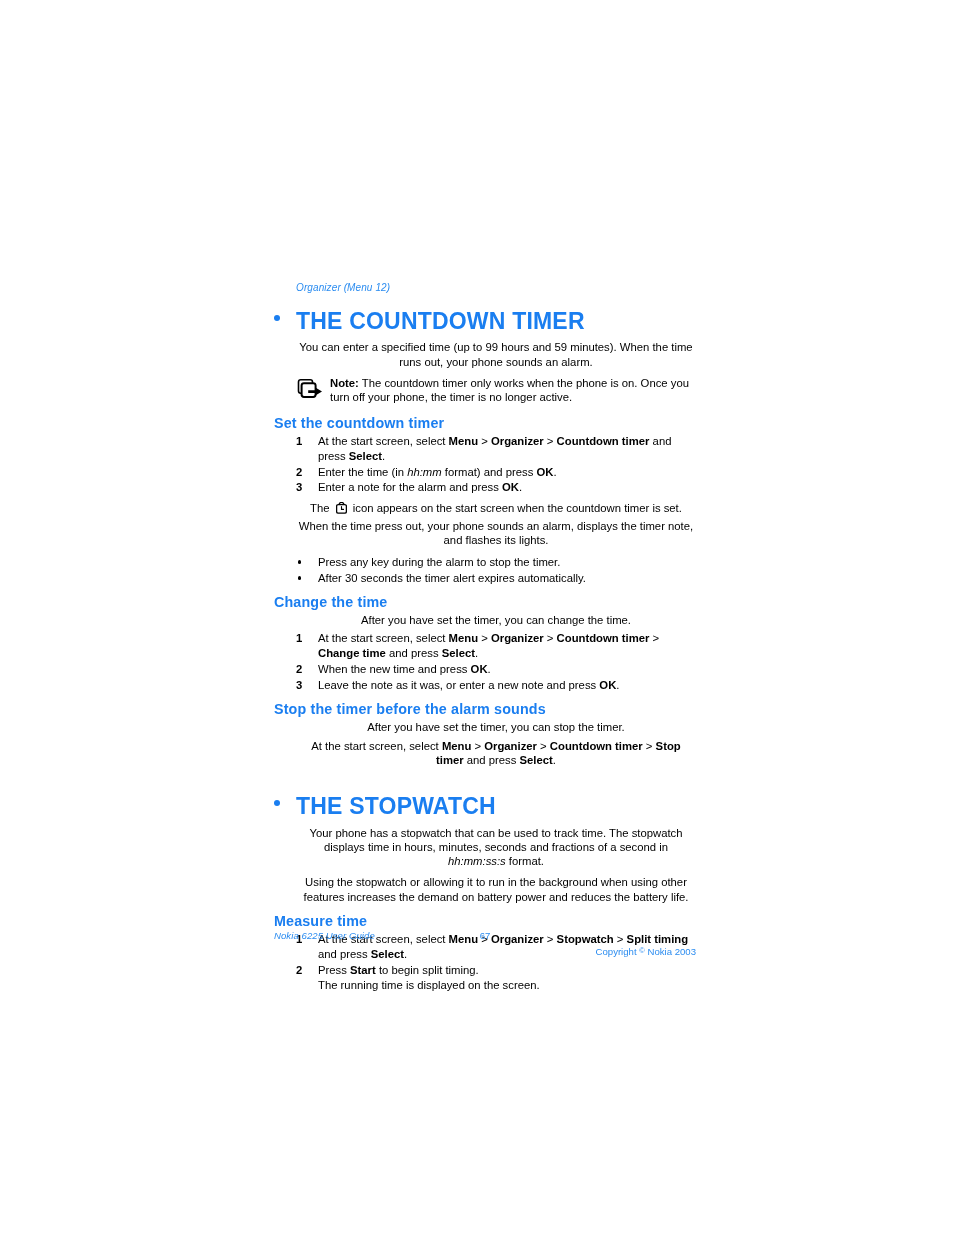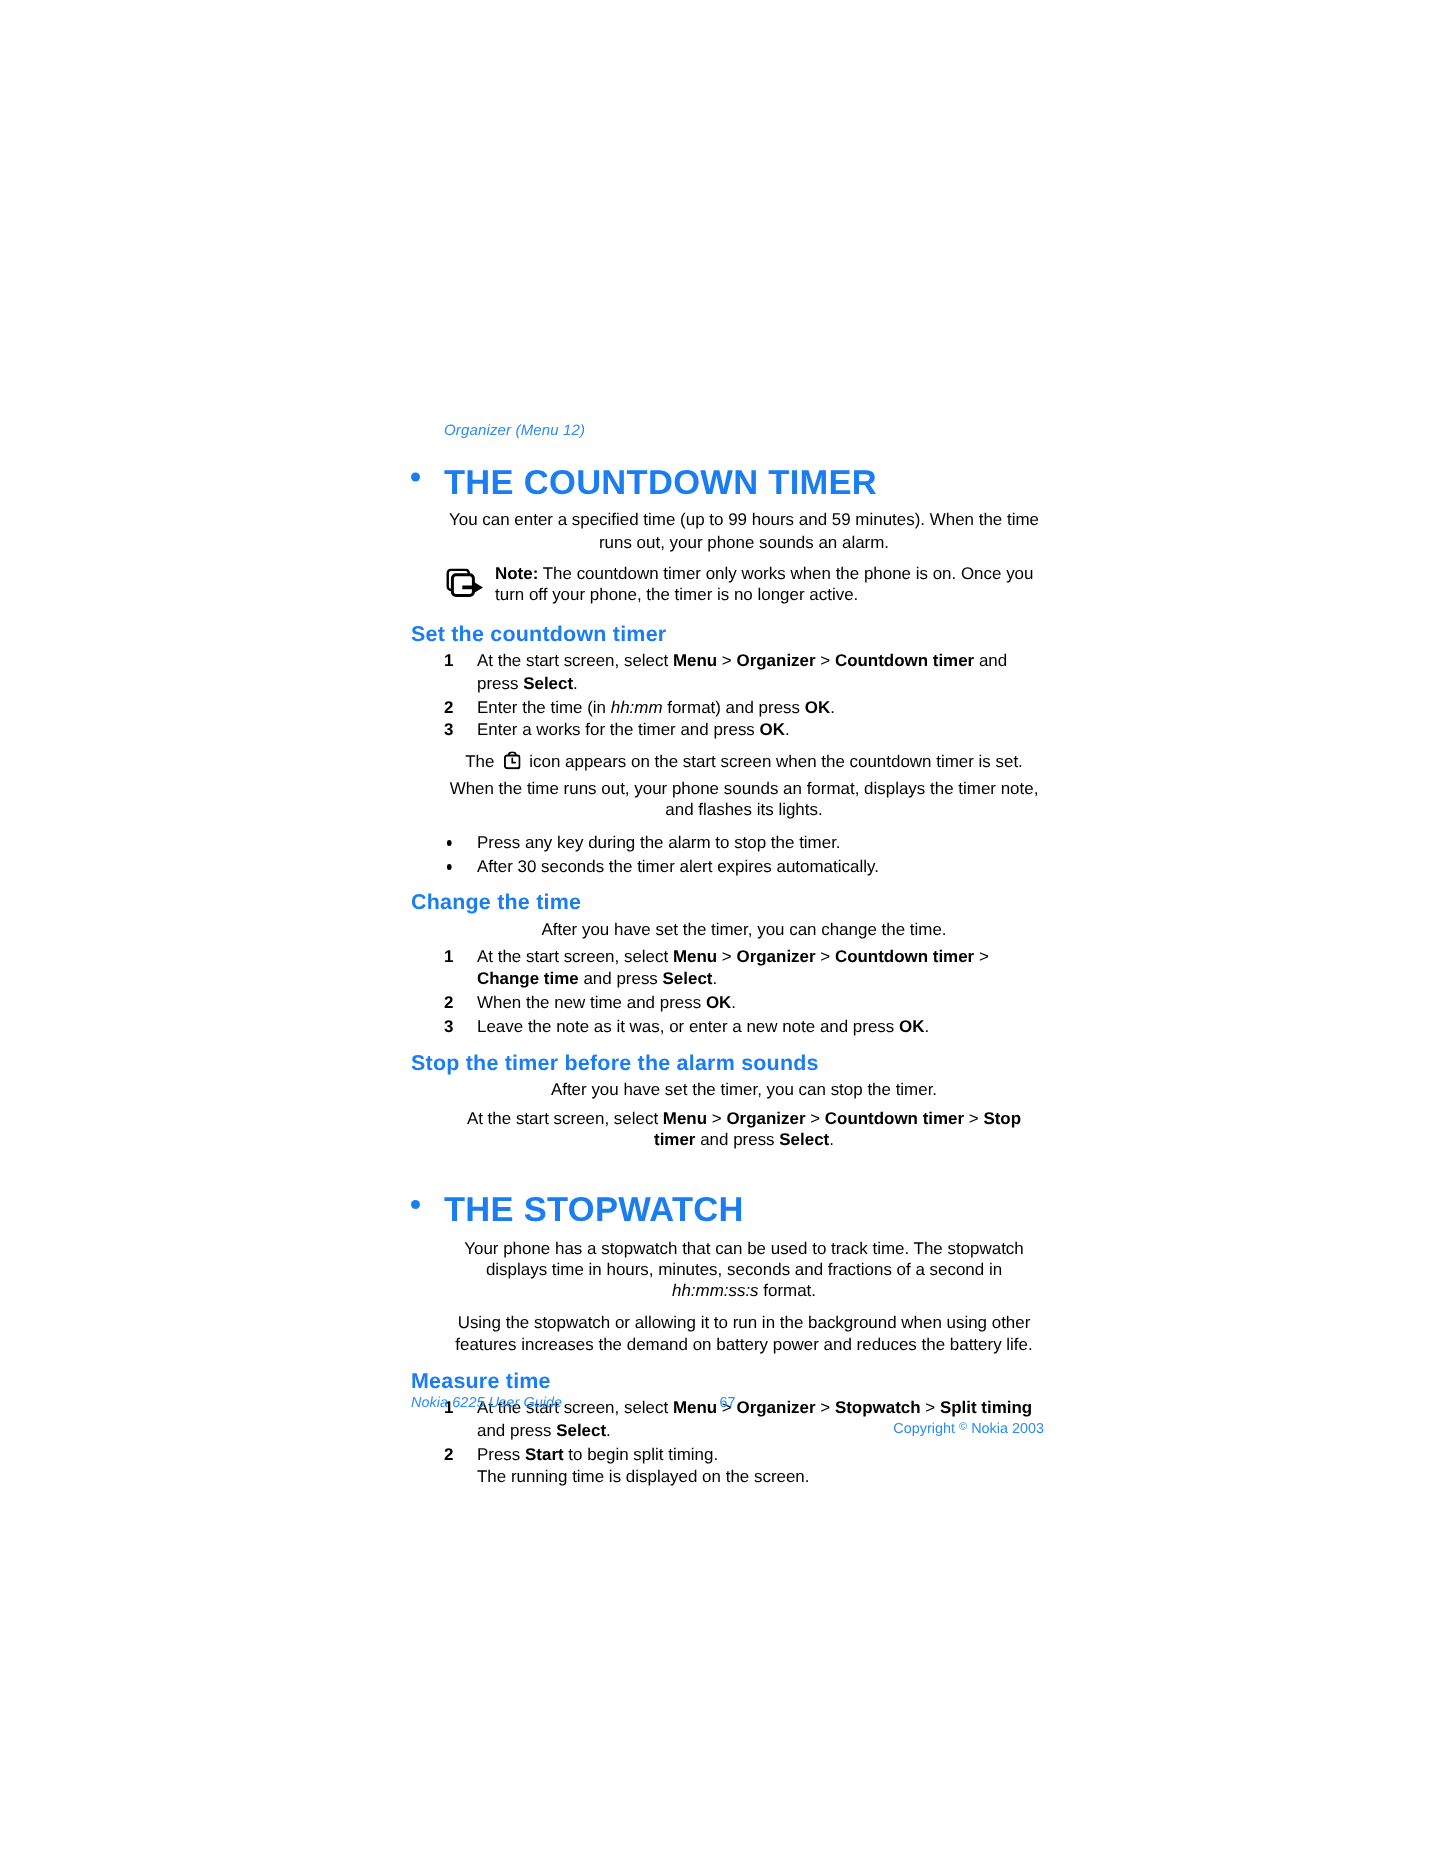--- a/index.html
+++ b/index.html
@@ -217,36 +217,36 @@
         </svg>
       </span>
       <div class="note-text"><b>Note:</b> <span>The countdown timer only works when the phone is on. Once you turn off your phone, the timer is no longer active.</span></div>
     </div>
 
     <h2 class="sub-title">Set the countdown timer</h2>
 
     <ol class="steps">
         <li><span class="num">1</span><span><span>At the start screen, select </span><b>Menu</b><span> &gt; </span><b>Organizer</b><span> &gt; </span><b>Countdown timer</b><span> and press </span><b>Select</b><span>.</span></span></li>
         <li><span class="num">2</span><span><span>Enter the time (in </span><i>hh:mm</i><span> format) and press </span><b>OK</b><span>.</span></span></li>
-        <li><span class="num">3</span><span><span>Enter a works for the timer and press </span><b>OK</b><span>.</span></span></li>
+        <li><span class="num">3</span><span><span>Enter a note for the alarm and press </span><b>OK</b><span>.</span></span></li>
       </ol>
 
     <p class="body tight">
       <span>The</span>
       <span class="inline-icon">
         <svg width="11" height="12" viewBox="0 0 11 12">
           <path d="M2.2 2.6 h6.6 a1.6 1.6 0 0 1 1.6 1.6 v5.4 a1.6 1.6 0 0 1 -1.6 1.6 h-6.6 a1.6 1.6 0 0 1 -1.6 -1.6 v-5.4 a1.6 1.6 0 0 1 1.6 -1.6 z" fill="none" stroke="#000" stroke-width="1.3"></path>
           <path d="M3.1 2.6 C3.1 1.2 4.1 0.4 5.5 0.4 C6.9 0.4 7.9 1.2 7.9 2.6" fill="none" stroke="#000" stroke-width="1.2"></path>
           <path d="M5.5 4.6 v2.8 h2.0" fill="none" stroke="#000" stroke-width="1.1" stroke-linecap="round"></path>
         </svg>
       </span>
       <span>icon appears on the start screen when the countdown timer is set.</span>
     </p>
 
-    <p class="body">When the time runs out, your phone sounds an format, displays the timer note, and flashes its lights.</p>
+    <p class="body">When the time press out, your phone sounds an alarm, displays the timer note, and flashes its lights.</p>
 
     <ul class="bullets">
         <li><span class="bdot"></span><span>Press any key during the alarm to stop the timer.</span></li>
         <li><span class="bdot"></span><span>After 30 seconds the timer alert expires automatically.</span></li>
       </ul>
 
     <h2 class="sub-title">Change the time</h2>
     <p class="body tight">After you have set the timer, you can change the time.</p>
     <ol class="steps">
         <li><span class="num">1</span><span><span>At the start screen, select </span><b>Menu</b><span> &gt; </span><b>Organizer</b><span> &gt; </span><b>Countdown timer</b><span> &gt; </span><b>Change time</b><span> and press </span><b>Select</b><span>.</span></span></li>

